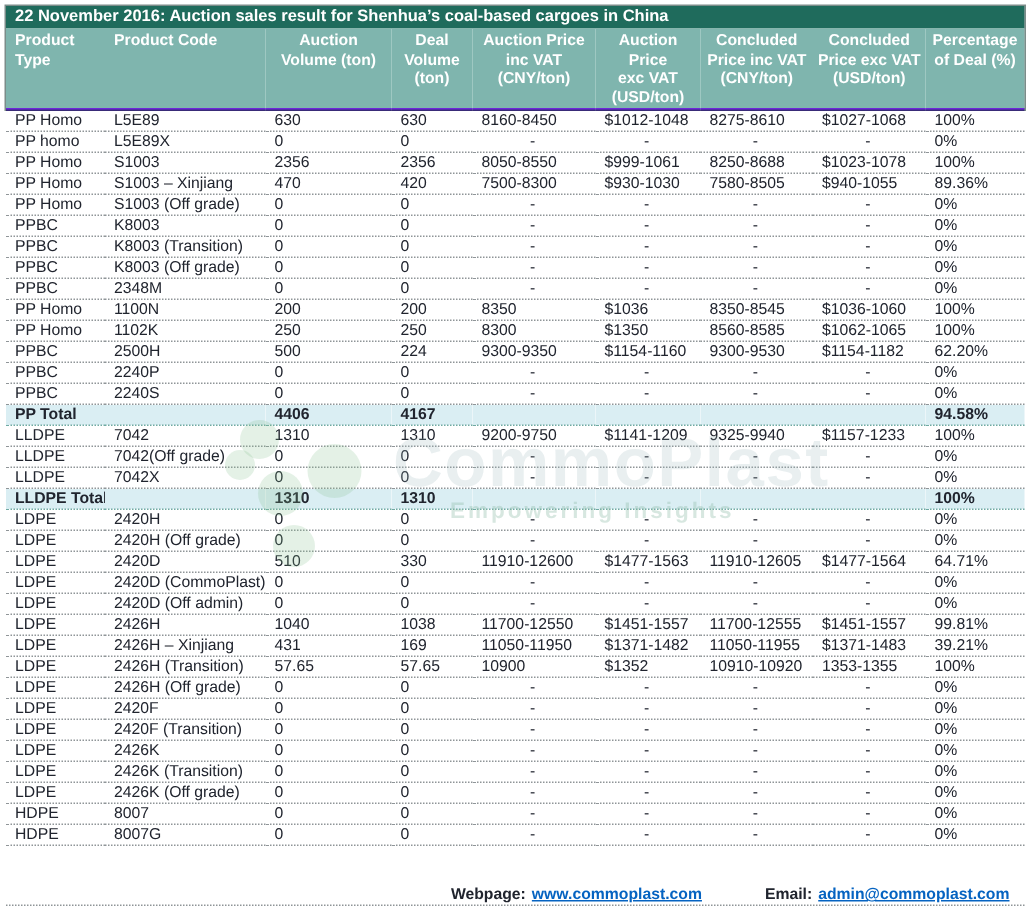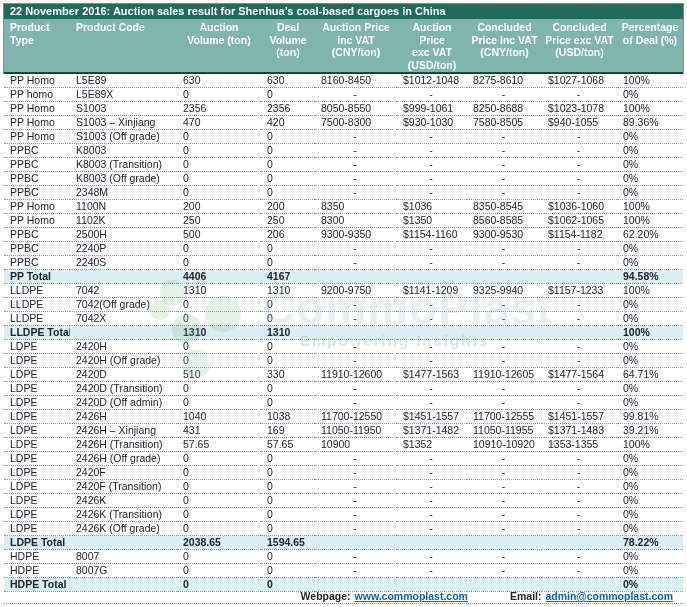--- a/index.html
+++ b/index.html
@@ -24,21 +24,21 @@
   }
   col.c0{width:66px} col.c1{width:107px} col.c2{width:84px}
   col.c3{width:54px} col.c4{width:82px} col.c5{width:70px}
   col.c6{width:75px} col.c7{width:75px} col.c8{width:66px}
 
   thead th {
     background:var(--header-bg,#7FB5AE); color:#fff;
     font-weight:bold; font-size:10.5px; line-height:12.5px;
     vertical-align:top; text-align:center;
     white-space:pre-line; height:51px; padding:2px 1px 0 1px;
-    border-bottom:2px solid #14532d;
+    border-bottom:2px solid #6d28d9;
   }
   thead th.c0, thead th.c1 { text-align:left; padding-left:6px; }
 
   tbody td {
     height:13px; line-height:13px; padding:0 2px 0 6px;
     border-bottom:1px dotted #8f9598;
     white-space:nowrap; overflow:hidden;
   }
   tbody td.dash { text-align:center; padding-left:0; }
   tbody tr.total td {
@@ -239,21 +239,21 @@
           <td class="c4">8300</td>
           <td class="c5">$1350</td>
           <td class="c6">8560-8585</td>
           <td class="c7">$1062-1065</td>
           <td class="c8">100%</td>
         </tr>
         <tr class="data">
           <td class="c0">PPBC</td>
           <td class="c1">2500H</td>
           <td class="c2">500</td>
-          <td class="c3">206</td>
+          <td class="c3">224</td>
           <td class="c4">9300-9350</td>
           <td class="c5">$1154-1160</td>
           <td class="c6">9300-9530</td>
           <td class="c7">$1154-1182</td>
           <td class="c8">62.20%</td>
         </tr>
         <tr class="data">
           <td class="c0">PPBC</td>
           <td class="c1">2240P</td>
           <td class="c2">0</td>
@@ -358,21 +358,21 @@
           <td class="c2">510</td>
           <td class="c3">330</td>
           <td class="c4">11910-12600</td>
           <td class="c5">$1477-1563</td>
           <td class="c6">11910-12605</td>
           <td class="c7">$1477-1564</td>
           <td class="c8">64.71%</td>
         </tr>
         <tr class="data">
           <td class="c0">LDPE</td>
-          <td class="c1">2420D (Transition)</td>
+          <td class="c1">2420D (CommoPlast)</td>
           <td class="c2">0</td>
           <td class="c3">0</td>
           <td class="c4 dash">-</td>
           <td class="c5 dash">-</td>
           <td class="c6 dash">-</td>
           <td class="c7 dash">-</td>
           <td class="c8">0%</td>
         </tr>
         <tr class="data">
           <td class="c0">LDPE</td>
@@ -477,62 +477,40 @@
           <td class="c0">LDPE</td>
           <td class="c1">2426K (Off grade)</td>
           <td class="c2">0</td>
           <td class="c3">0</td>
           <td class="c4 dash">-</td>
           <td class="c5 dash">-</td>
           <td class="c6 dash">-</td>
           <td class="c7 dash">-</td>
           <td class="c8">0%</td>
         </tr>
-        <tr class="total">
-          <td class="c0">LDPE Total</td>
-          <td class="c1"></td>
-          <td class="c2">2038.65</td>
-          <td class="c3">1594.65</td>
-          <td class="c4"></td>
-          <td class="c5"></td>
-          <td class="c6"></td>
-          <td class="c7"></td>
-          <td class="c8">78.22%</td>
-        </tr>
         <tr class="data">
           <td class="c0">HDPE</td>
           <td class="c1">8007</td>
           <td class="c2">0</td>
           <td class="c3">0</td>
           <td class="c4 dash">-</td>
           <td class="c5 dash">-</td>
           <td class="c6 dash">-</td>
           <td class="c7 dash">-</td>
           <td class="c8">0%</td>
         </tr>
         <tr class="data">
           <td class="c0">HDPE</td>
           <td class="c1">8007G</td>
           <td class="c2">0</td>
           <td class="c3">0</td>
           <td class="c4 dash">-</td>
           <td class="c5 dash">-</td>
           <td class="c6 dash">-</td>
           <td class="c7 dash">-</td>
-          <td class="c8">0%</td>
-        </tr>
-        <tr class="total">
-          <td class="c0">HDPE Total</td>
-          <td class="c1"></td>
-          <td class="c2">0</td>
-          <td class="c3">0</td>
-          <td class="c4"></td>
-          <td class="c5"></td>
-          <td class="c6"></td>
-          <td class="c7"></td>
           <td class="c8">0%</td>
         </tr>
       </tbody>
   </table>
 
   <div class="head-frame"></div>
 
   <div class="watermark">
     <div class="wm-circle" style="left:160px;top:280px;width:26px;height:26px;"></div>
     <div class="wm-circle" style="left:205px;top:296px;width:36px;height:36px;"></div>

